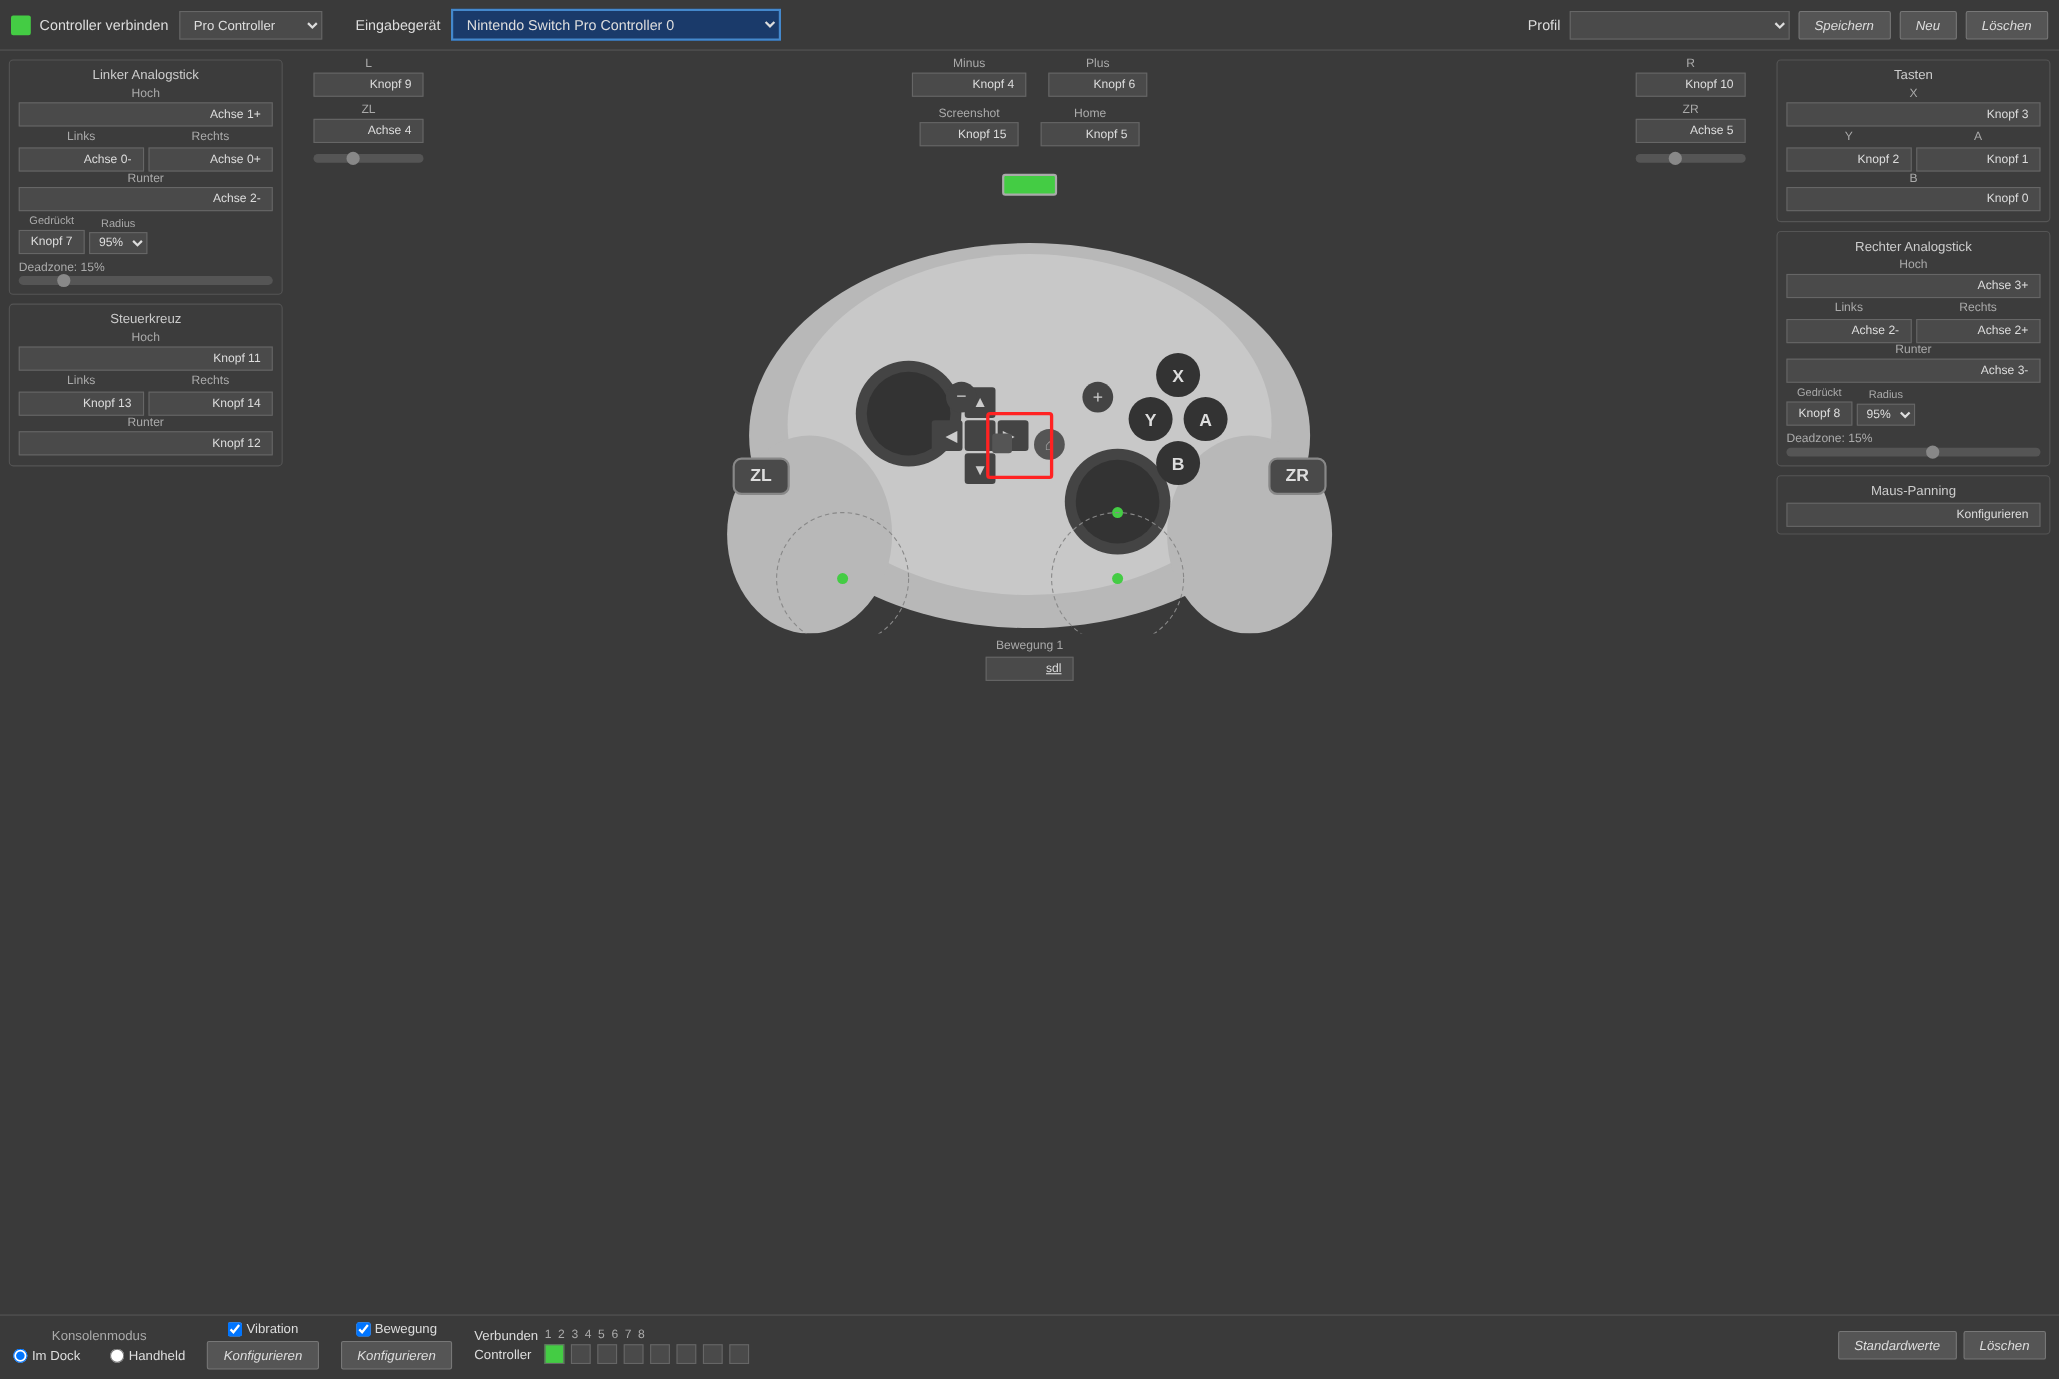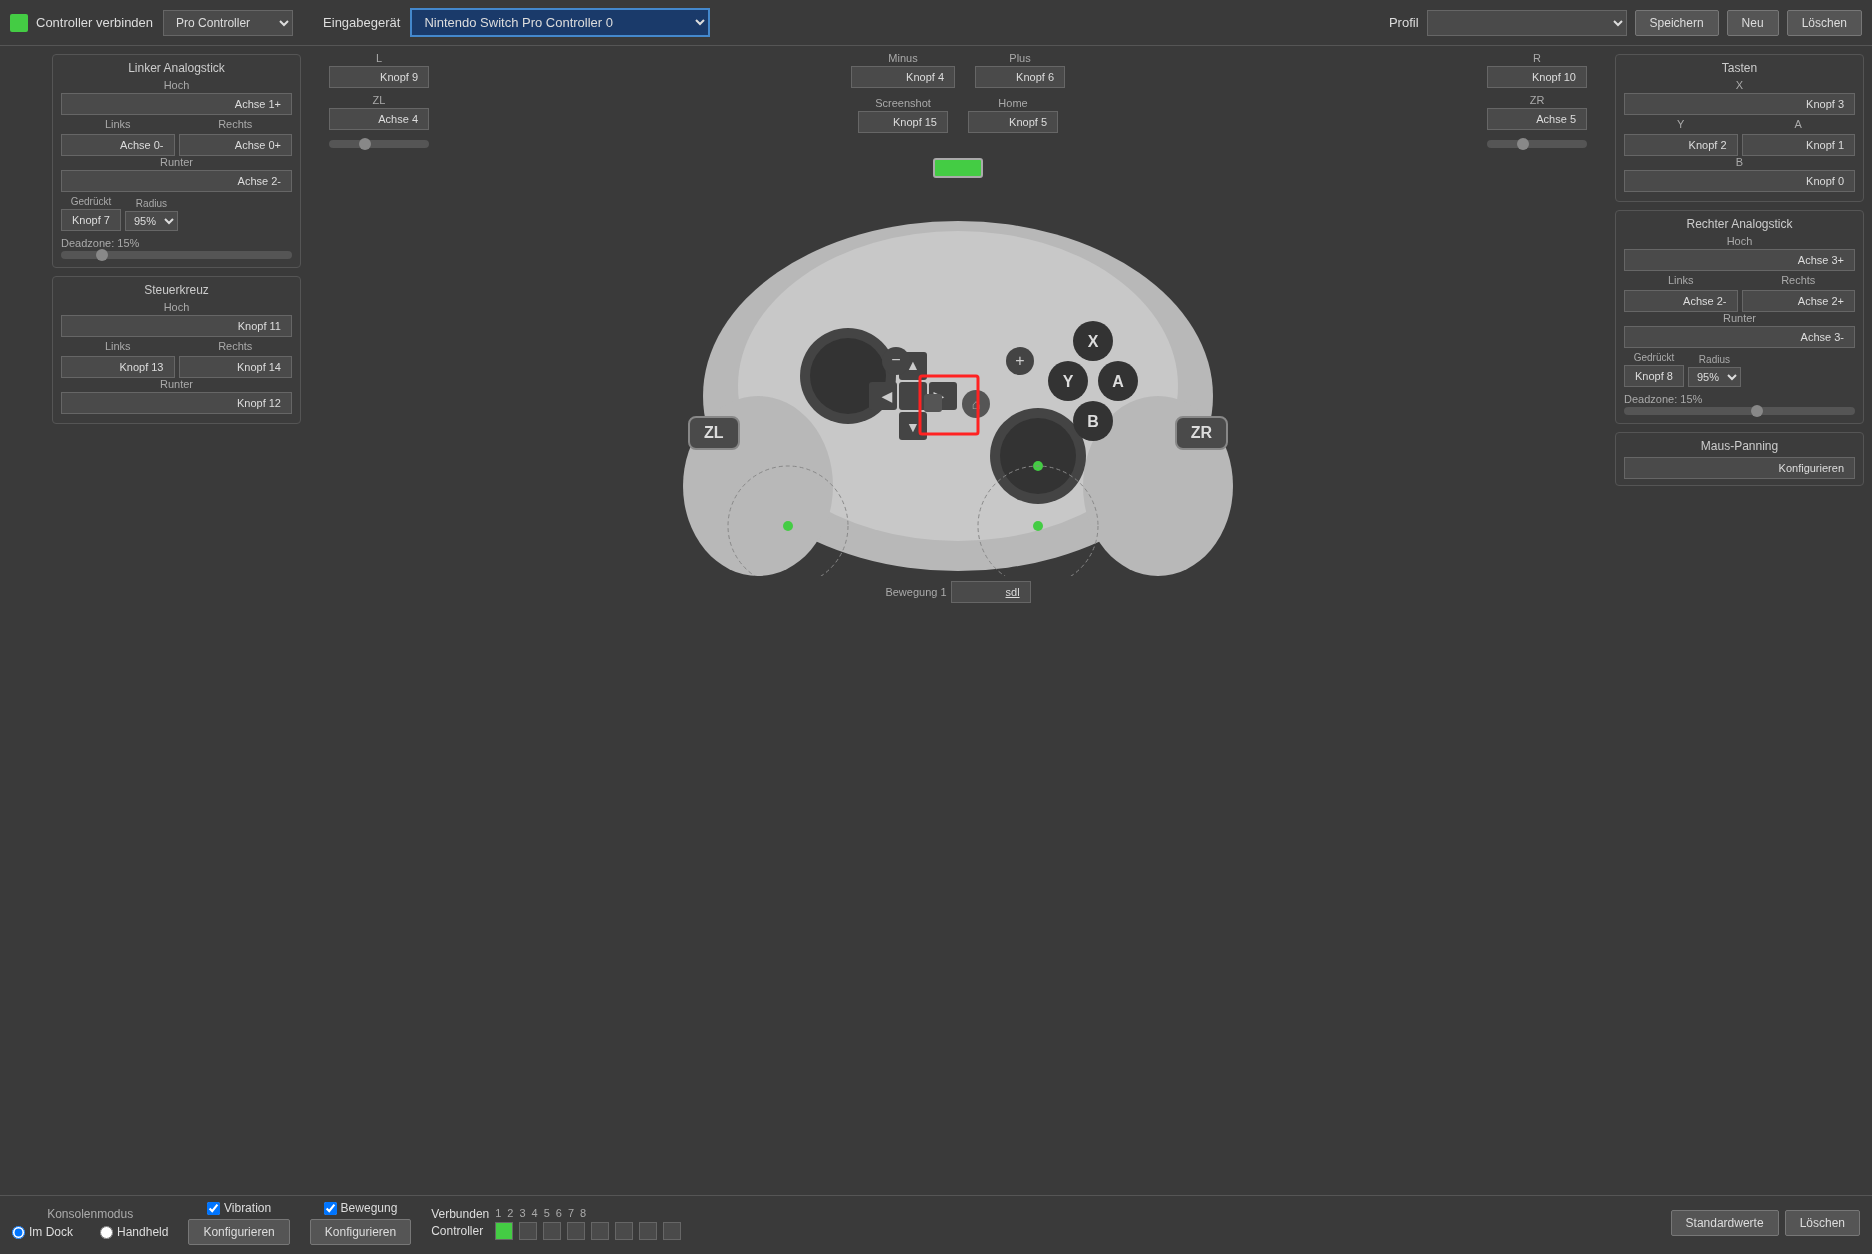--- a/index.html
+++ b/index.html
@@ -50,32 +50,32 @@
       min-width: 200px;
     }
     .btn {
       background: #555;
       color: #ddd;
       border: 1px solid #777;
       padding: 5px 14px;
       font-size: 12px;
       cursor: pointer;
       border-radius: 2px;
+      font-style: italic;
     }
     .main-content {
       display: flex;
       height: calc(1254px - 50px - 55px);
     }
     .left-panel {
       width: 265px;
       padding: 8px;
       display: flex;
       flex-direction: column;
       gap: 8px;
-      margin-left: 44px;
     }
     .right-panel {
       width: 265px;
       padding: 8px;
       display: flex;
       flex-direction: column;
       gap: 8px;
     }
     .center-panel {
       flex: 1;
@@ -157,21 +157,21 @@
       padding: 6px 14px;
       font-size: 16px;
       font-weight: bold;
       color: #ddd;
     }
     .zl-label { left: 10px; top: 260px; }
     .zr-label { right: 10px; top: 260px; }
     
     .motion-section {
       display: flex;
-      flex-direction: row;
+      flex-direction: column;
       align-items: center;
       gap: 4px;
       margin-top: 5px;
     }
     
     .bottom-bar {
       display: flex;
       align-items: center;
       padding: 8px 12px;
       background: #3a3a3a;

